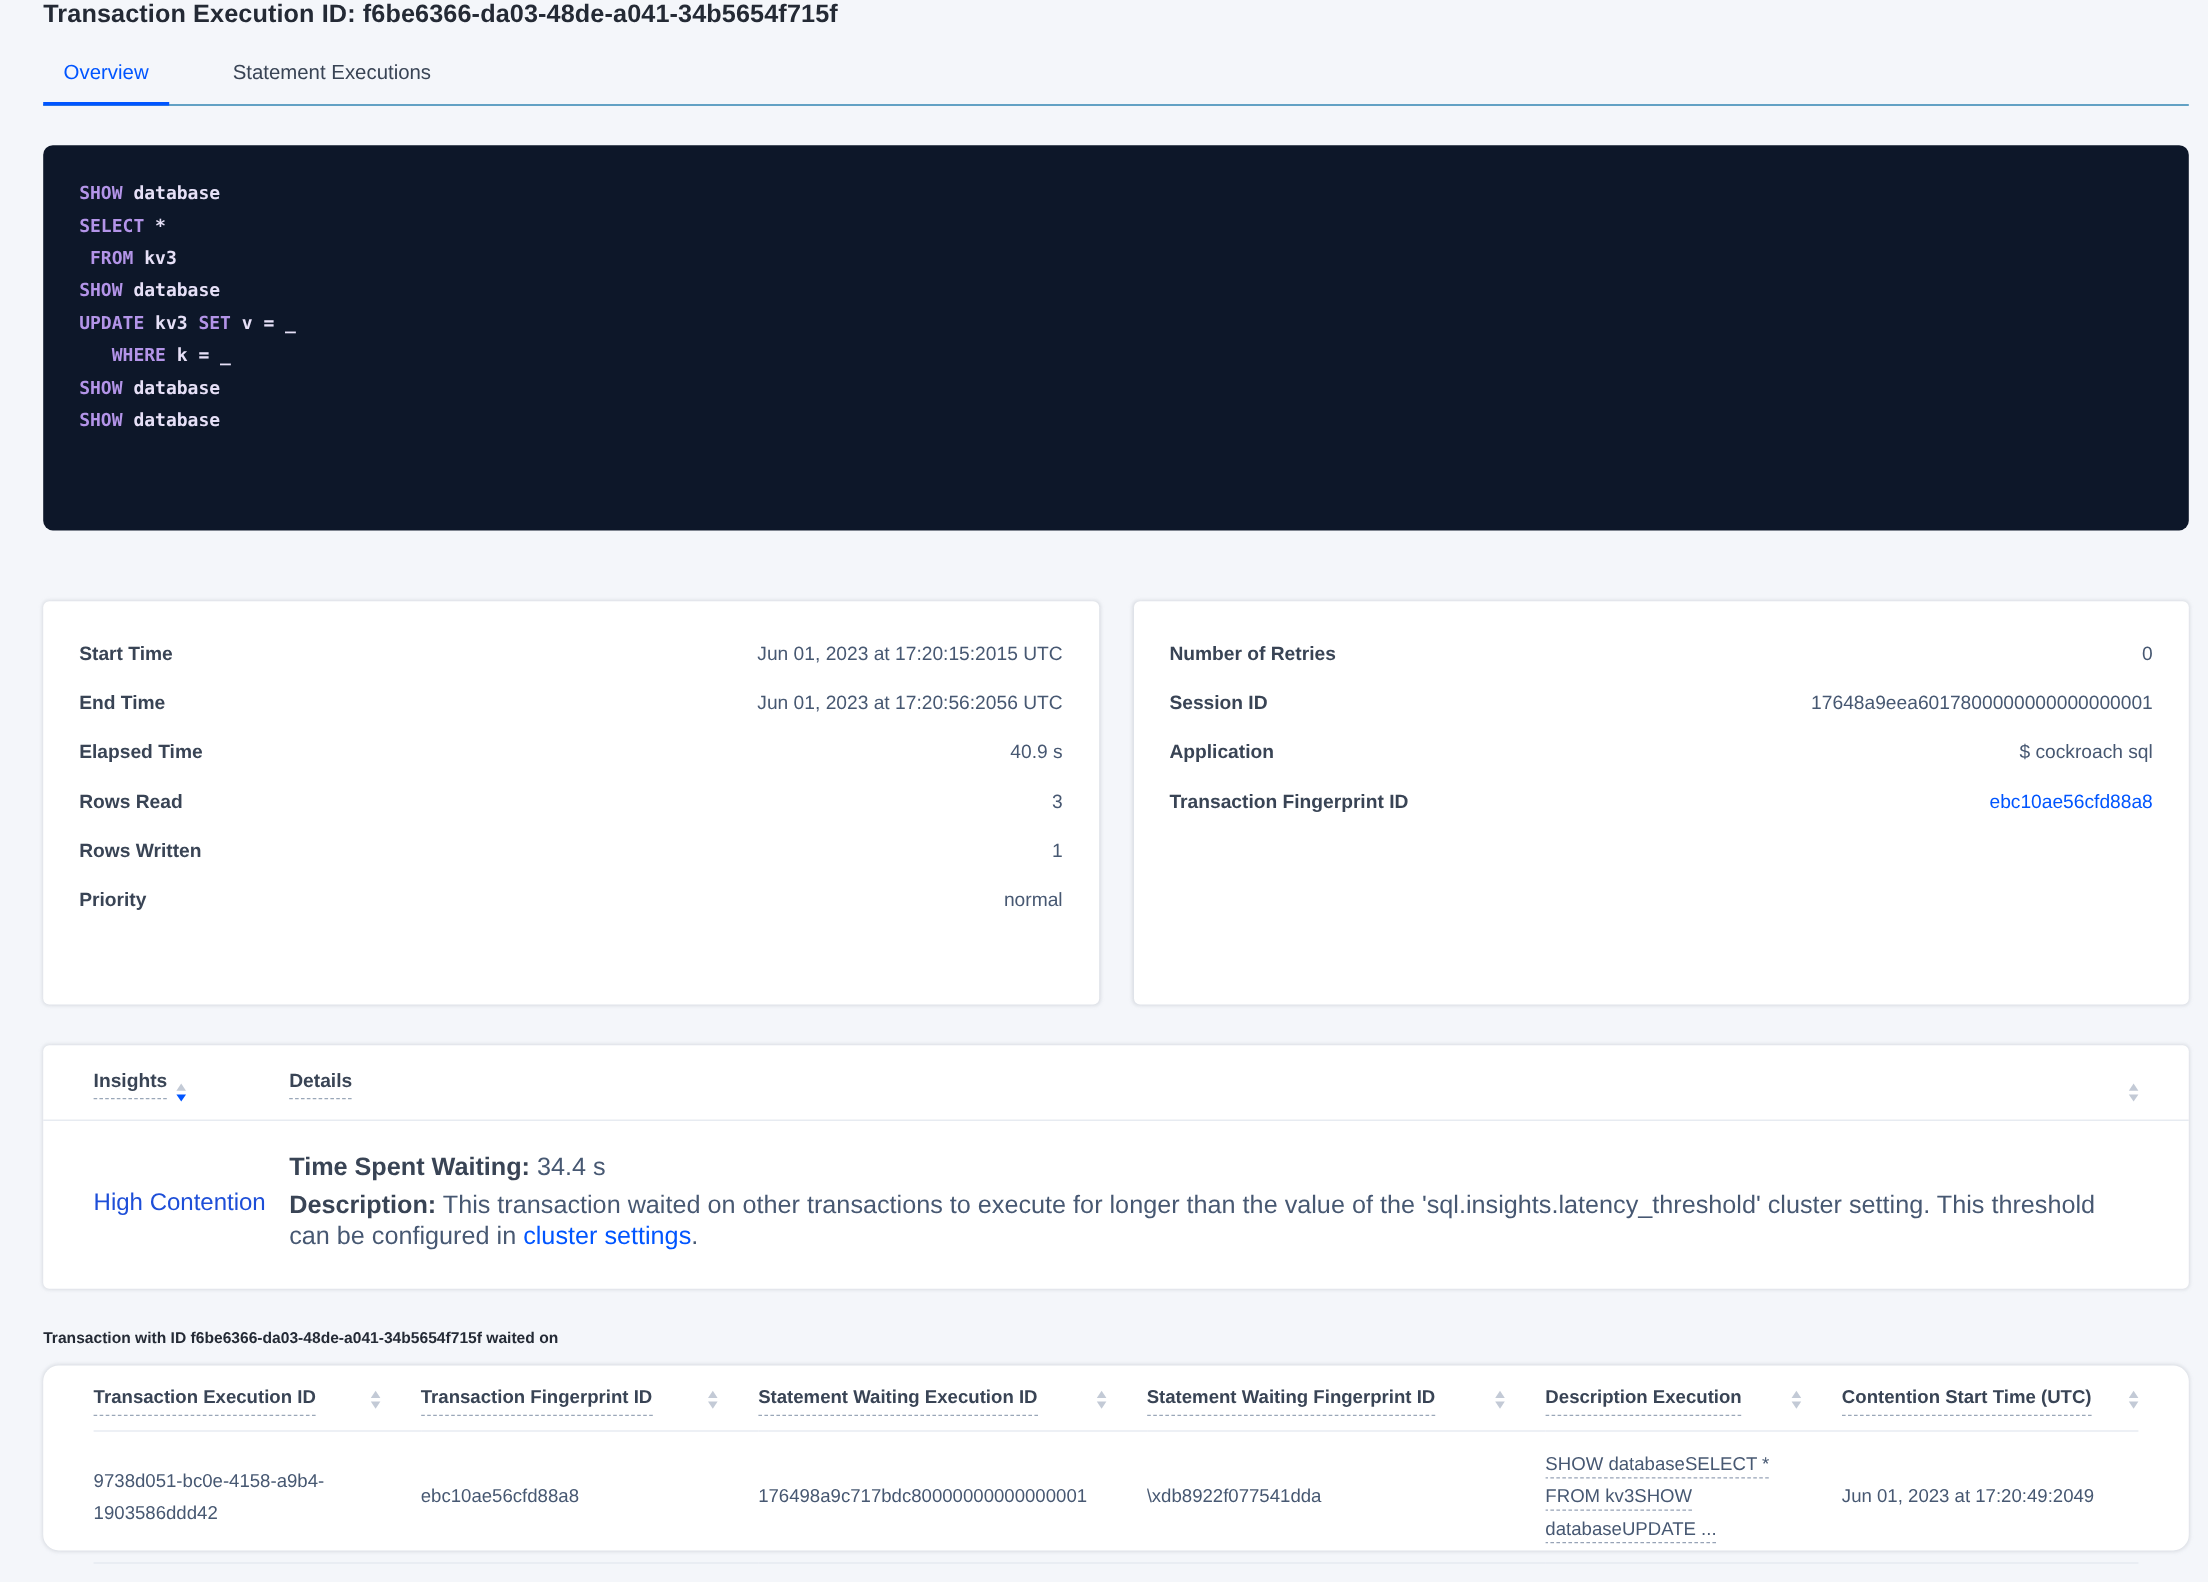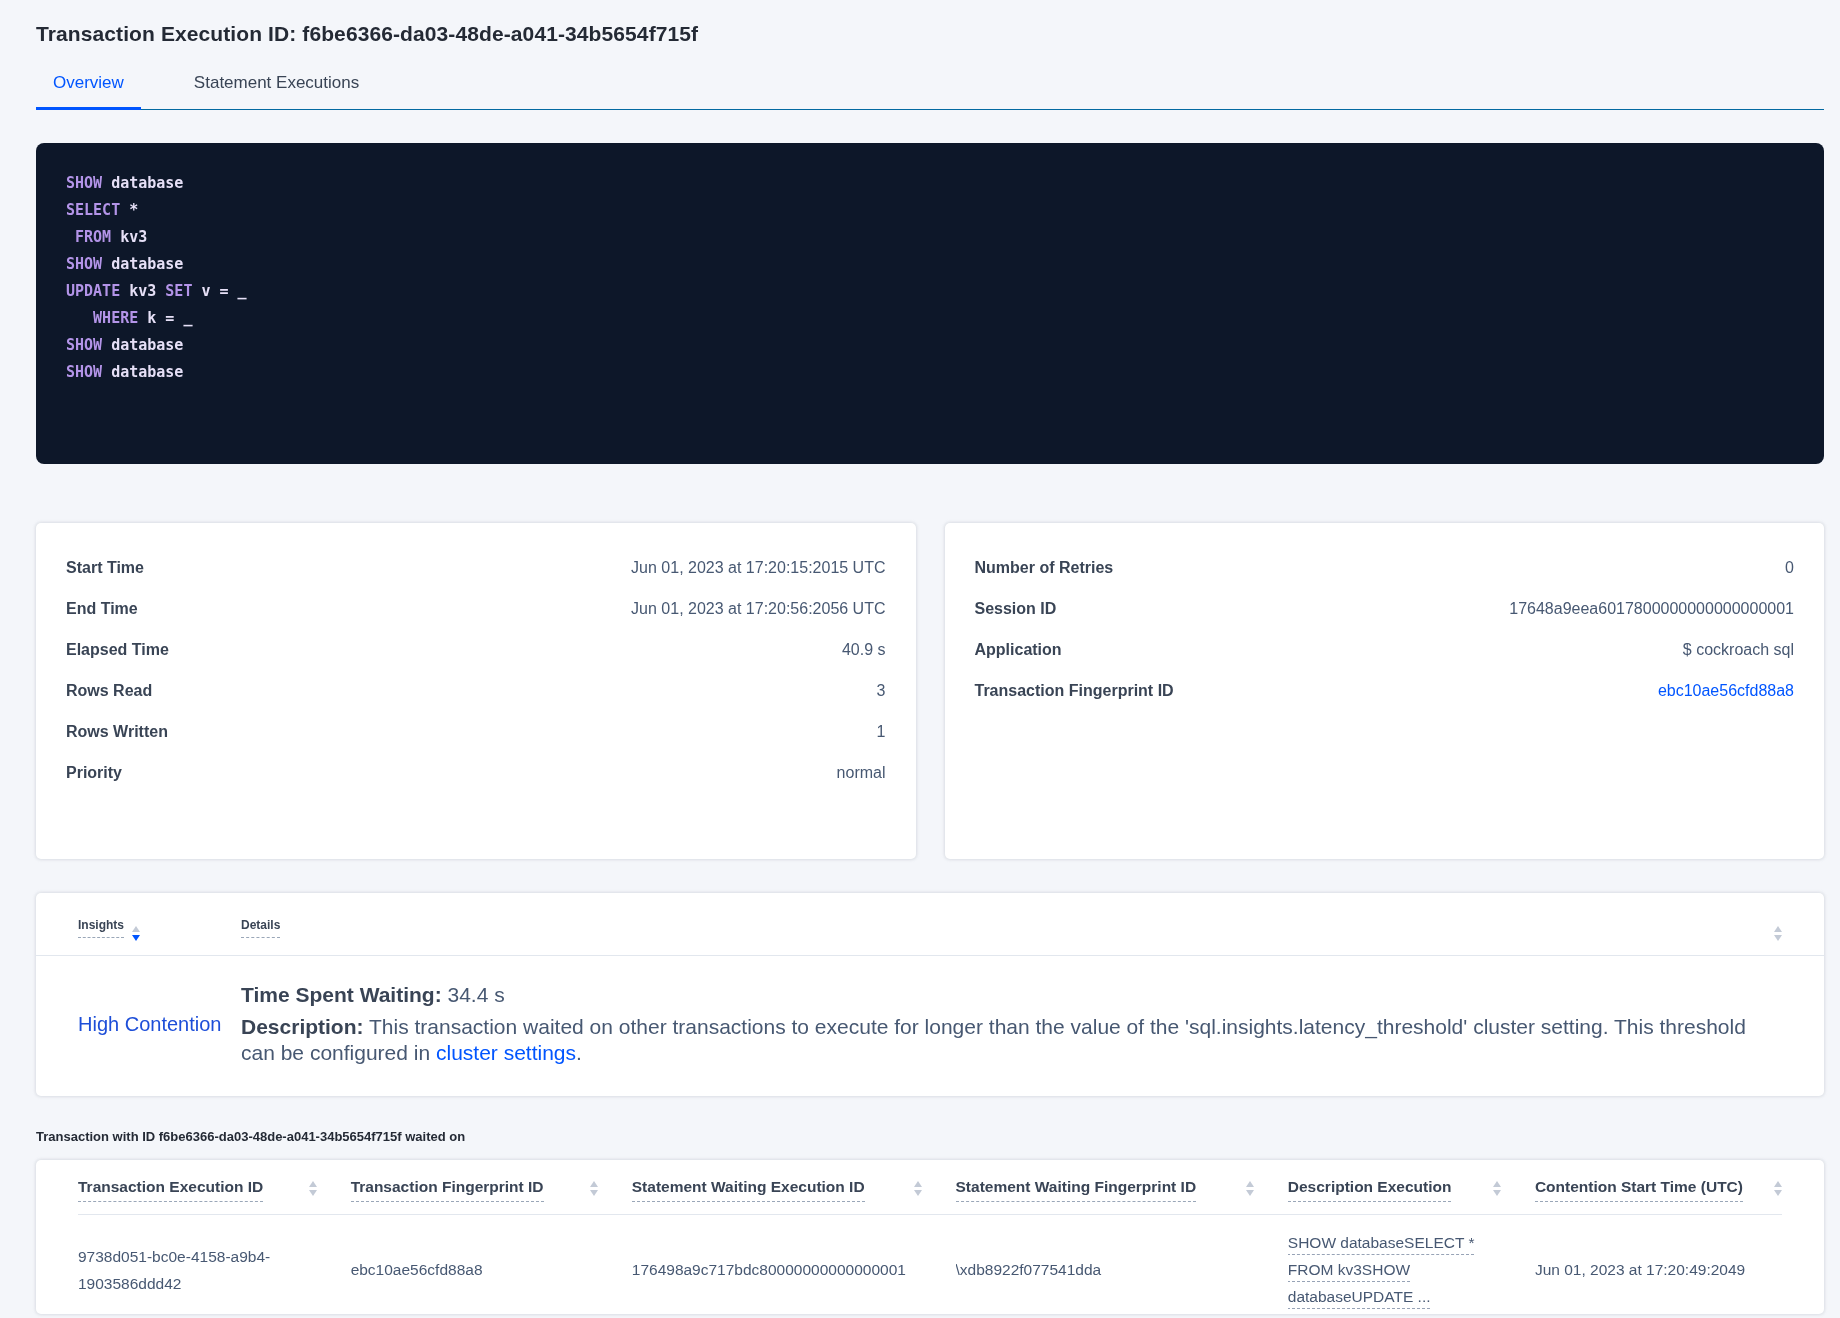--- a/index.html
+++ b/index.html
@@ -6,21 +6,20 @@
   html,body { width:1840px; height:1318px; overflow:hidden; }
   body {
     background:#f4f6fa;
     font-family:"Liberation Sans", sans-serif;
     color:#394455;
   }
   .page { padding:0 16px 0 36px; }
 
   
   .page-title {
-    padding-top:22px;
     font-size:21px; font-weight:700; color:#242a35; letter-spacing:.1px;
   }
   .tabs {
     margin-top:27px;
     display:flex; align-items:flex-end;
     border-bottom:1px solid #0369a1;
   }
   .tab {
     font-size:17px; color:#394455;
     padding:0 17px 14px 17px; margin-bottom:-1px; margin-right:36px;
@@ -60,37 +59,37 @@
 
   
   .insights-card { margin-top:34px; }
   .ins-header {
     display:flex; align-items:flex-start;
     padding:22px 42px 0 42px; height:63px;
     border-bottom:1px solid #e2e7ee;
   }
   .ins-col1 { width:163px; flex:0 0 163px; }
   .th-label {
-    font-size:12px; font-weight:700; color:#394455;
+    font-size:16px; font-weight:700; color:#394455;
     border-bottom:1px dashed #9aa7b8; padding-bottom:5px; cursor:pointer; white-space:nowrap;
   }
   .sort { display:inline-flex; flex-direction:column; gap:3px; cursor:pointer; margin-left:8px; position:relative; top:3px; }
   .tri { width:0; height:0; border-left:4.5px solid transparent; border-right:4.5px solid transparent; }
   .tri.up { border-bottom:6px solid #c3cad6; }
   .tri.down { border-top:6px solid #c3cad6; }
   .sort.desc .tri.down { border-top-color:#0055ff; }
   .ins-row { display:flex; padding:26px 42px 30px 42px; min-height:122px; }
   .insight-badge { color:#1d4ed8; font-size:20px; align-self:center; }
   .ins-details { font-size:21px; color:#475872; line-height:26px; }
   .ins-details .line + .line { margin-top:6px; }
   .ins-details b { color:#394455; }
 
   
   .section-heading { margin-top:33px; font-size:13px; font-weight:700; color:#242a35; }
-  .table-card { margin-top:16px; padding:18px 42px 18px 42px; height:154px; }
+  .table-card { margin-top:16px; padding:18px 42px 18px 42px; height:154px;border-radius:13px; }
   table { width:100%; border-collapse:collapse; table-layout:fixed; }
   th { text-align:left; vertical-align:top; padding:0 34px 12px 0; border-bottom:1px solid #e2e7ee; }
   .th-flex { display:flex; justify-content:space-between; align-items:flex-start; }
   .th-flex .th-label { font-size:15.5px; }
   td {
     font-size:15.5px; color:#475872; vertical-align:middle;
     padding:14px 34px 14px 0; height:110px; border-bottom:1px solid #e2e7ee;
     line-height:27px; overflow:hidden;
   }
   th:last-child, td:last-child { padding-right:0; }

